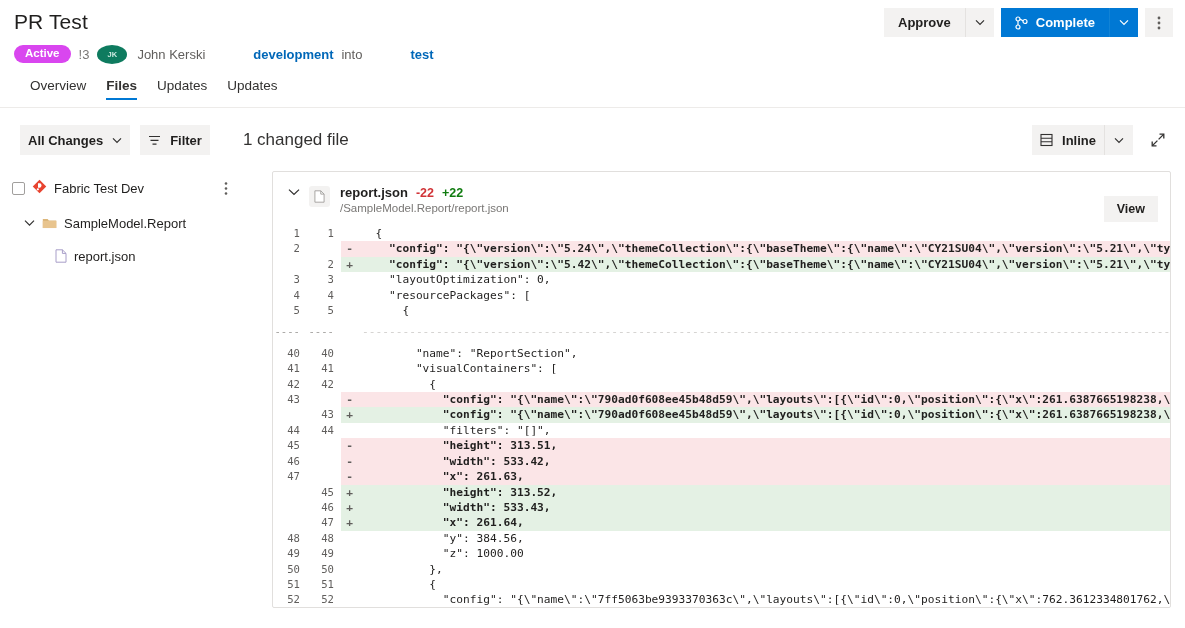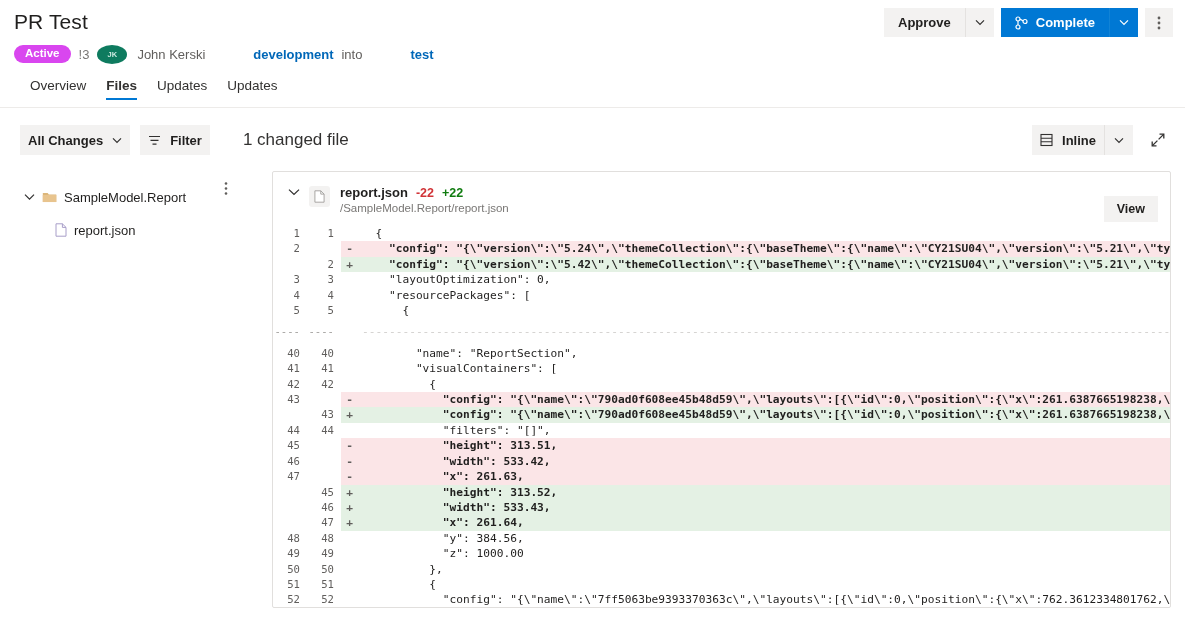--- a/index.html
+++ b/index.html
@@ -220,20 +220,31 @@
           <path d="M6.5 13.8 h-4.3 v-4.3" stroke="#323130" stroke-width="1.3" fill="none"></path>
           <path d="M2.4 13.6 L7.4 8.6" stroke="#323130" stroke-width="1.3" fill="none"></path>
         </svg>
       </div>
     </div>
   </div>
 
   <div class="body">
 
     <div class="sidebar">
+      <div class="tree-row root">
+        <span class="tree-checkbox"></span>
+        <span>
+          <svg width="15" height="15" viewBox="0 0 16 16">
+            <path d="M8 0.8 L15.2 8 L8 15.2 L0.8 8 Z" fill="#e8432f"></path>
+            <path d="M6.4 4.6 h2.2 a2.5 2.5 0 0 1 0 4.6 h-2.2 z" fill="#ffffff"></path>
+            <circle cx="6.2" cy="11" r="1.2" fill="#ffffff"></circle>
+          </svg>
+        </span>
+        <span>Fabric Test Dev</span>
+      </div>
 
       <div class="tree-kebab">
         <svg width="4" height="15" viewBox="0 0 4 15">
           <circle cx="2" cy="2.5" r="1.3" fill="#605e5c"></circle>
           <circle cx="2" cy="7.5" r="1.3" fill="#605e5c"></circle>
           <circle cx="2" cy="12.5" r="1.3" fill="#605e5c"></circle>
         </svg>
       </div>
 
       <div class="tree-row lvl1">

